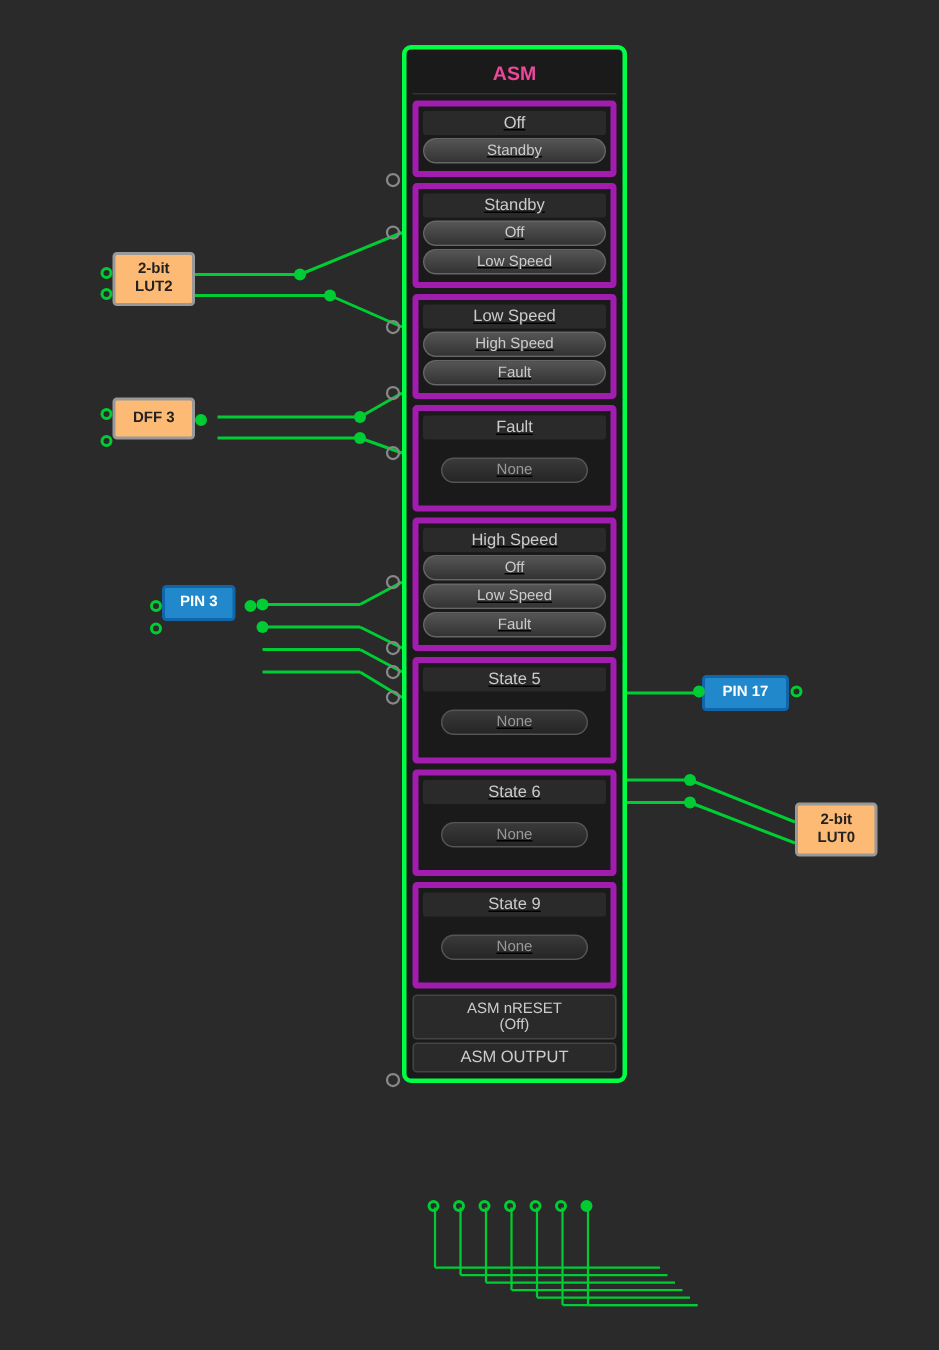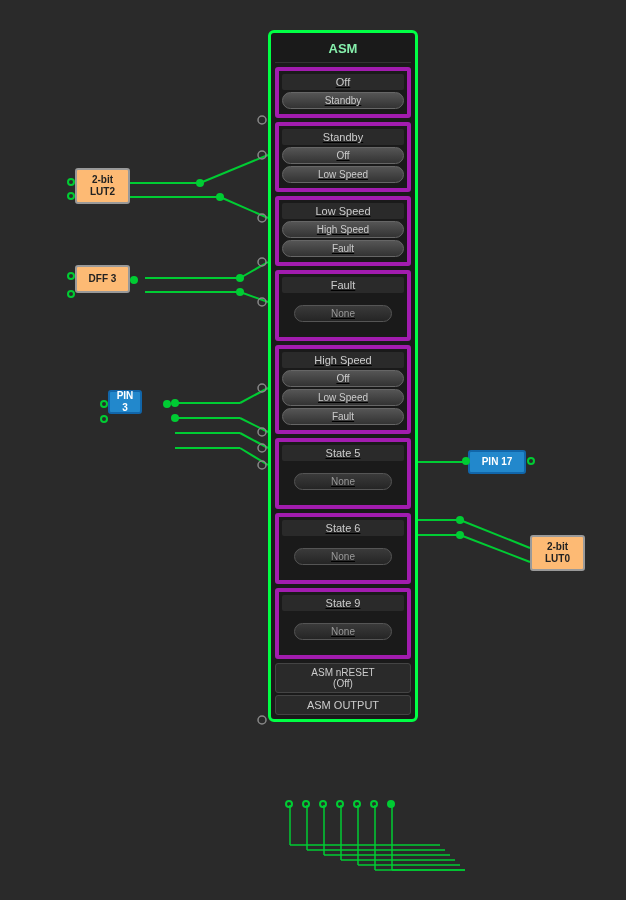--- a/index.html
+++ b/index.html
@@ -26,21 +26,21 @@
       top: 30px;
       width: 150px;
       background: #1a1a1a;
       border: 3px solid #00ff44;
       border-radius: 6px;
       padding: 4px;
     }
 
     .asm-title {
       text-align: center;
-      color: #86efac;
+      color: #ec4899;
       font-size: 13px;
       font-weight: bold;
       padding: 4px 0 6px 0;
       border-bottom: 1px solid #333;
       margin-bottom: 4px;
     }
 
     .state-section {
       margin-bottom: 4px;
       border: 4px solid #a21caf;
@@ -236,21 +236,21 @@
   <div class="dot" style="left:67px;top:192px;"></div>
 
   <div class="component-box" style="left:75px; top:265px; width:55px; height:28px; display:flex; align-items:center; justify-content:center;">
     <span>DFF 3</span>
   </div>
 
   <div class="dot" style="left:67px;top:272px;"></div>
   <div class="dot" style="left:67px;top:290px;"></div>
   <div class="dot" style="left:130px;top:276px; background:#00cc33;"></div>
 
-  <div class="component-box component-blue" style="left:108px; top:390px; width:34px; height:24px; display:flex; align-items:center; justify-content:center;">
+  <div class="component-box component-blue" style="left:108px; top:390px; width:49px; height:24px; display:flex; align-items:center; justify-content:center;">
     <span>PIN 3</span>
   </div>
   <div class="dot" style="left:100px;top:400px;"></div>
   <div class="dot" style="left:100px;top:415px;"></div>
   <div class="dot dot-filled" style="left:163px;top:400px;"></div>
 
   <div class="component-box component-blue" style="left:468px; top:450px; width:58px; height:24px; display:flex; align-items:center; justify-content:center;">
     <span>PIN 17</span>
   </div>
   <div class="dot" style="left:527px;top:457px;"></div>

